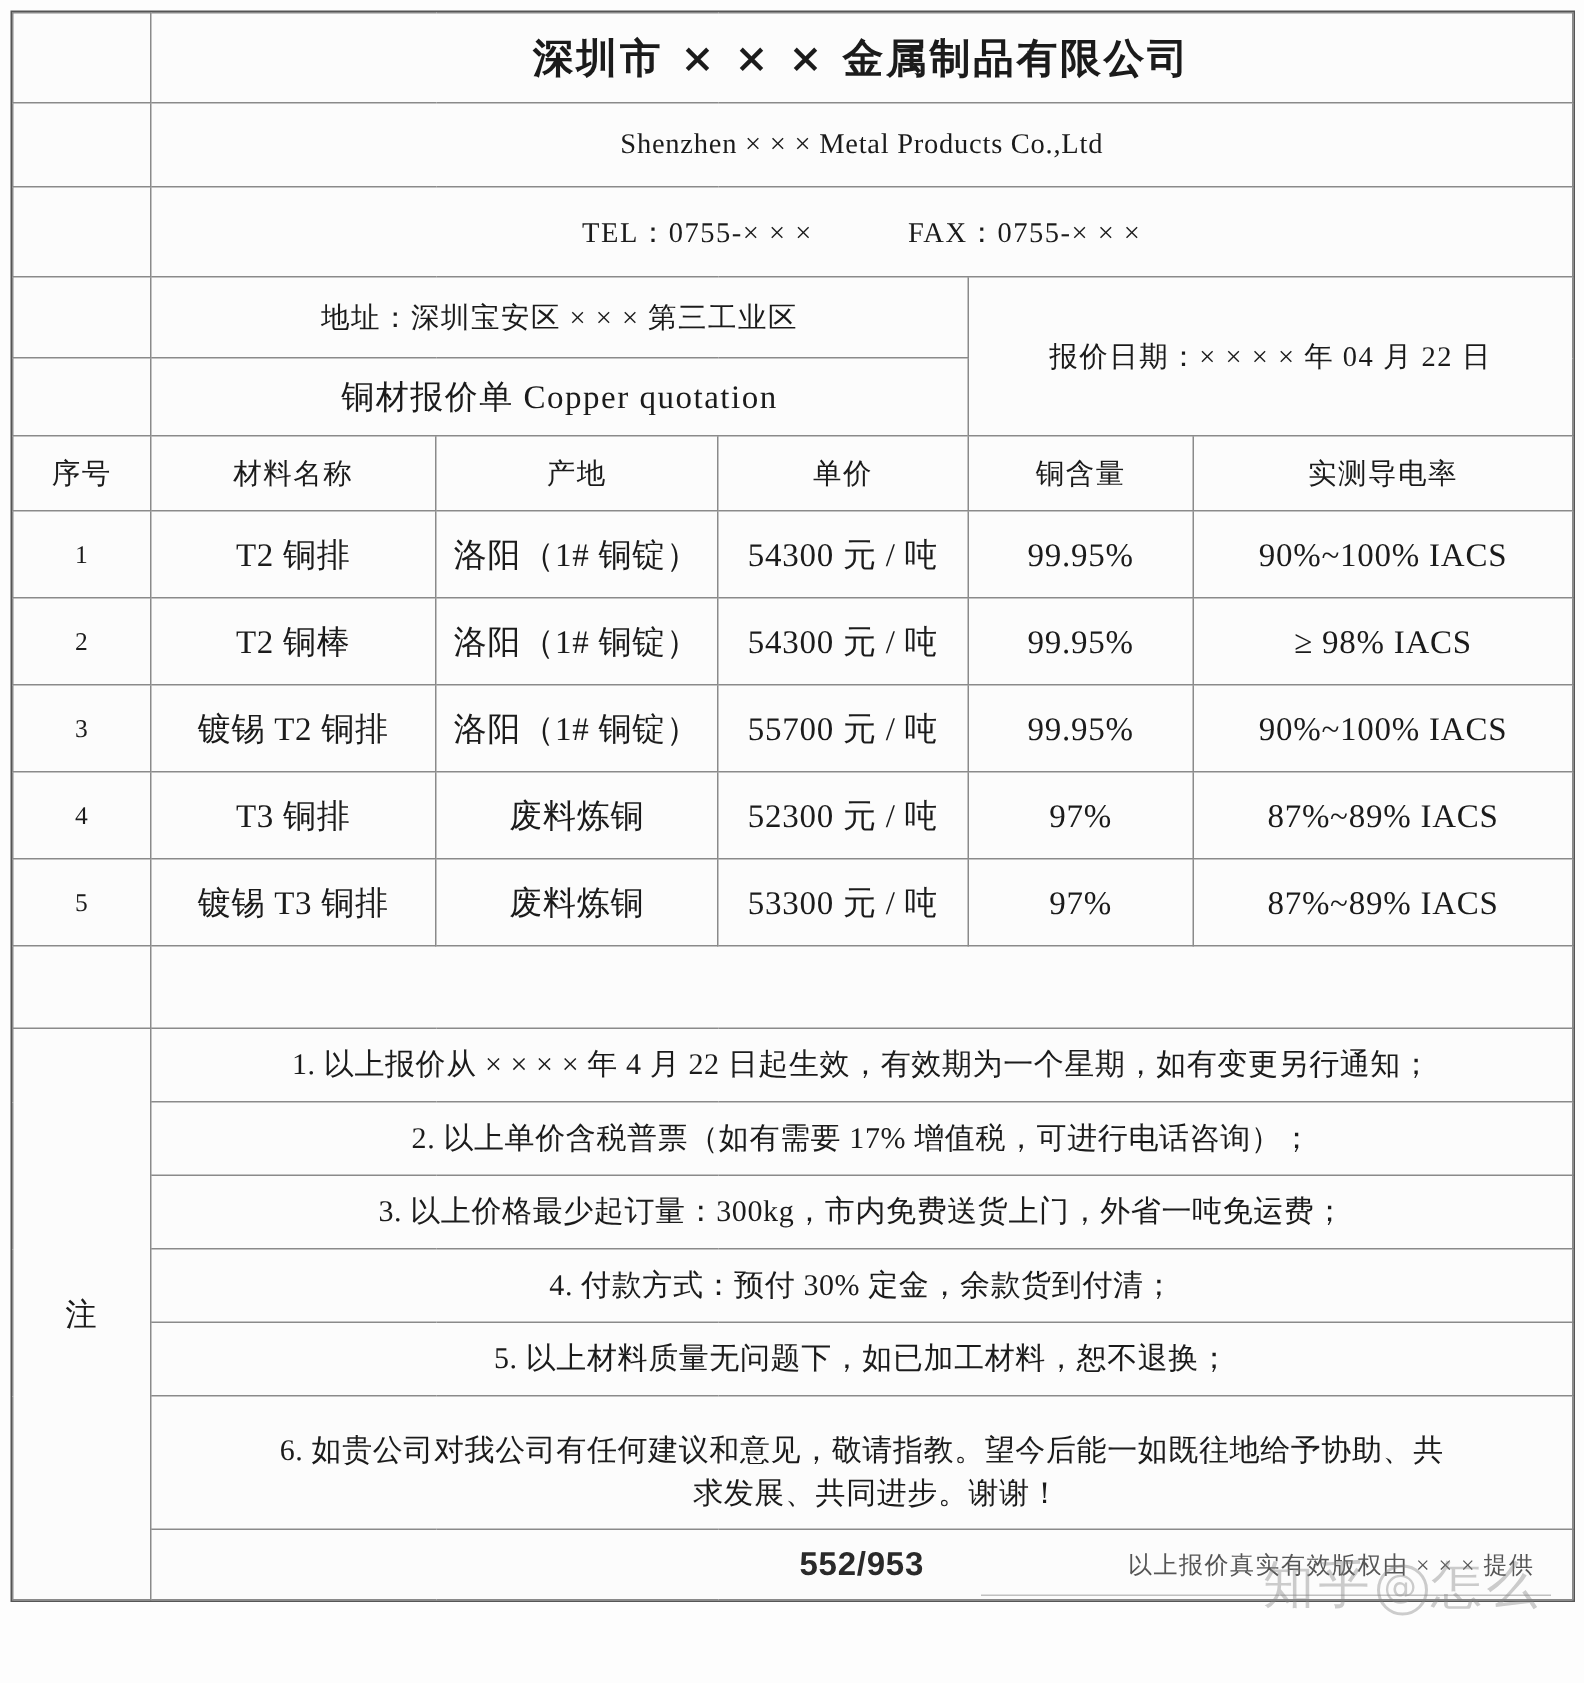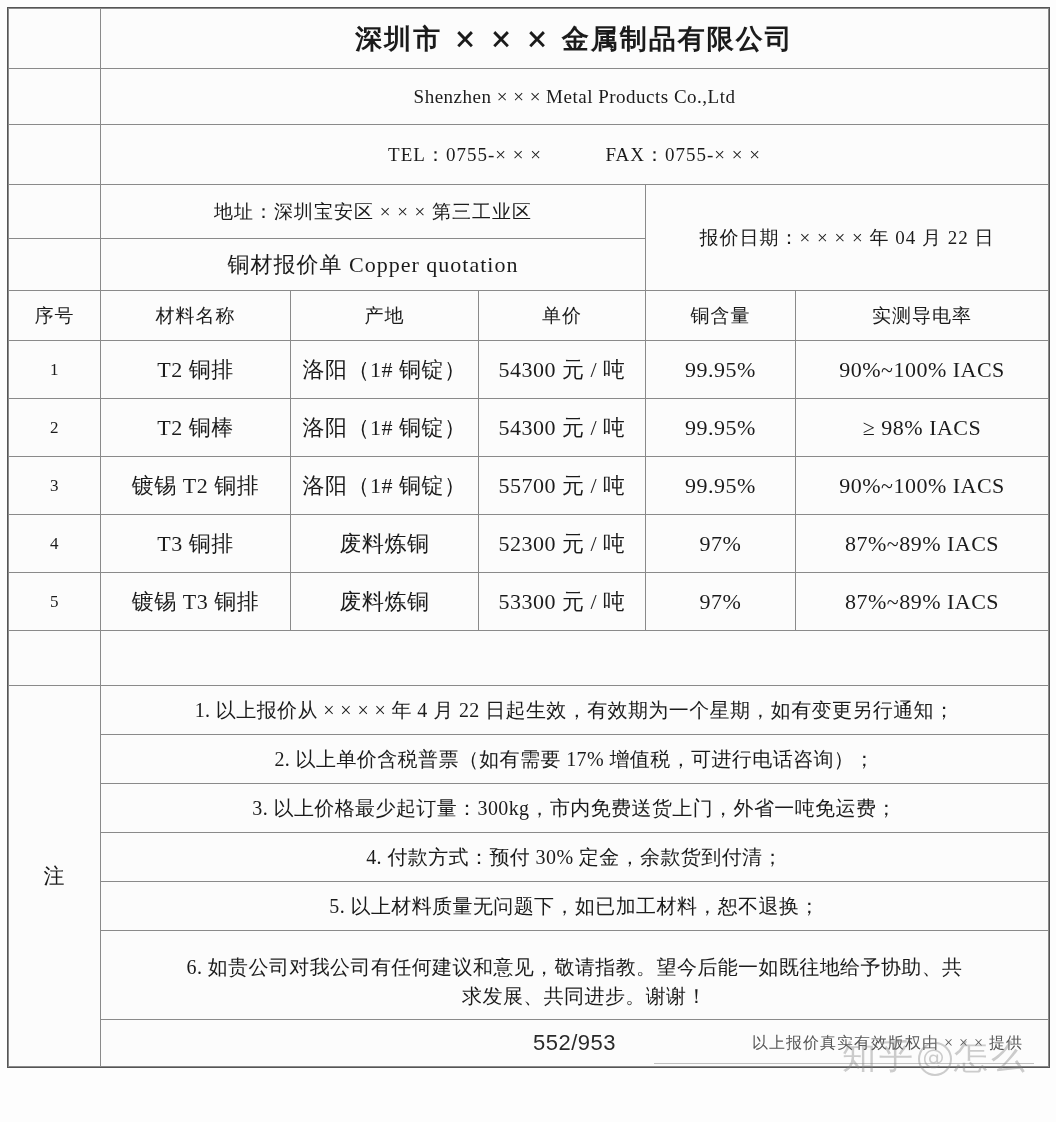--- a/index.html
+++ b/index.html
@@ -123,20 +123,21 @@
   .page-num {
     font-family: "Liberation Sans", "DejaVu Sans", sans-serif;
     font-size: 22px;
     color: #2a2a2a;
     position: absolute;
     left: 0; right: 0;
     top: 50%;
     transform: translateY(-50%);
     text-align: center;
     letter-spacing: 0.5px;
+    font-weight: bold;
   }
   .copyright {
     position: absolute;
     right: 25px;
     top: 50%;
     transform: translateY(-46%);
     font-size: 16px;
     color: #555;
     letter-spacing: 1px;
     white-space: nowrap;

